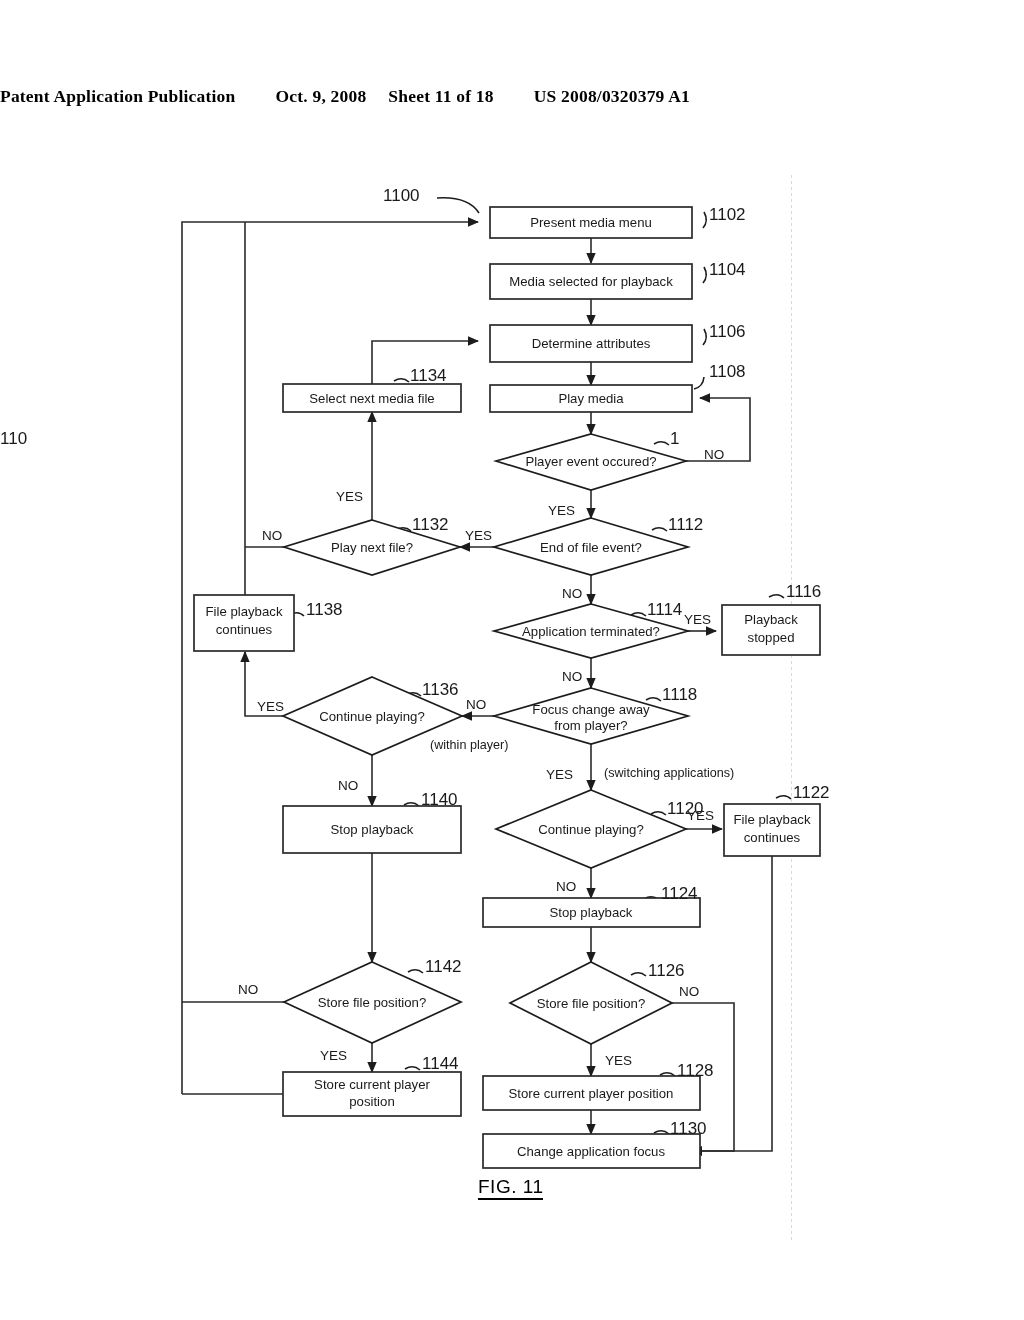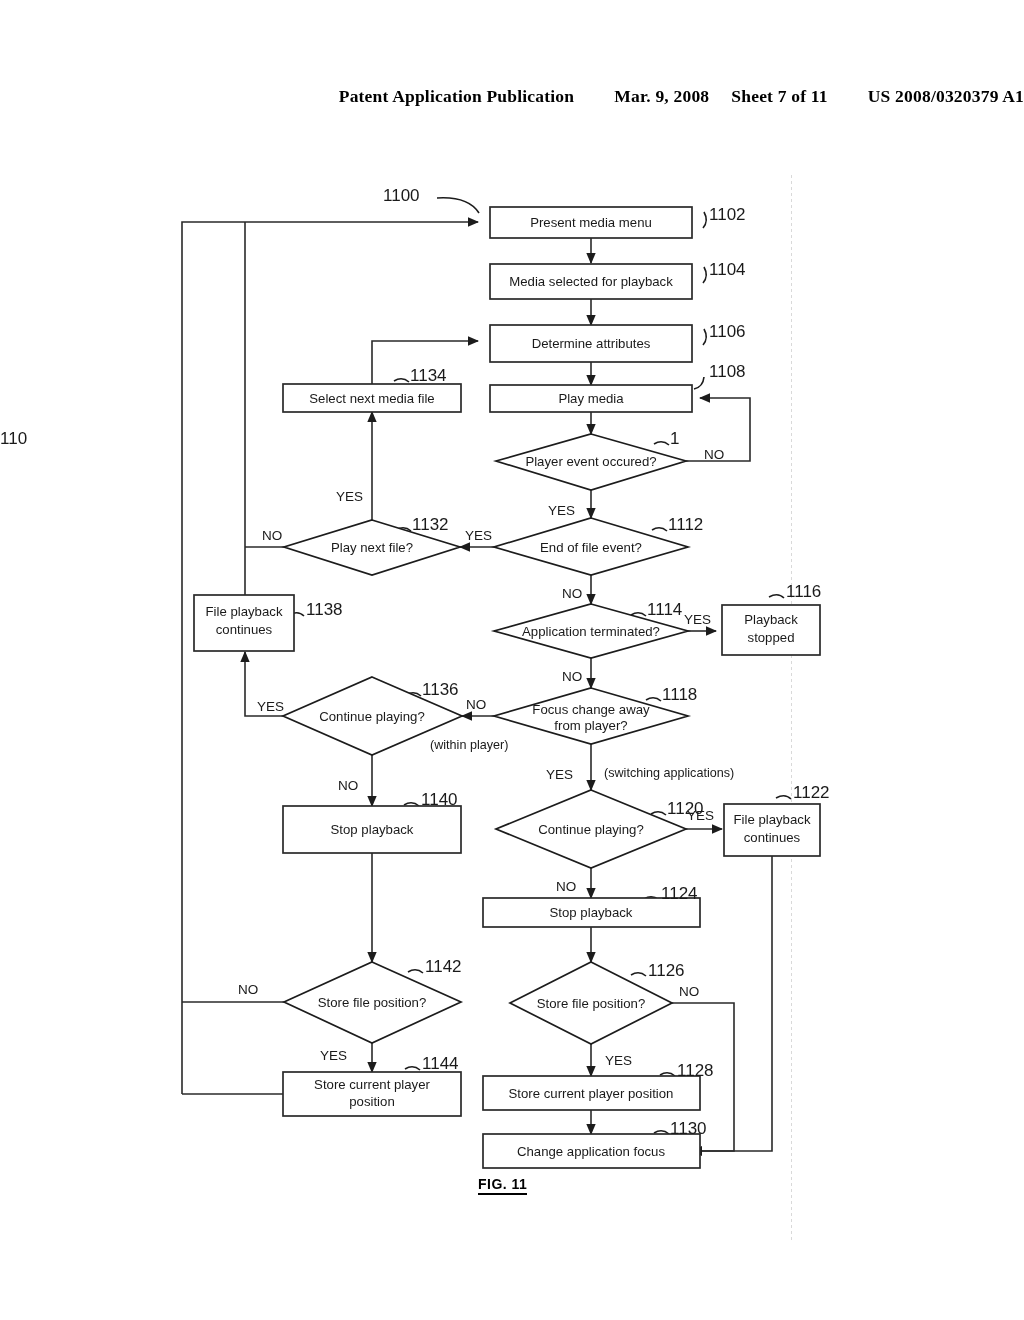--- a/index.html
+++ b/index.html
@@ -8,35 +8,35 @@
     font-family:"Liberation Sans",sans-serif;
     color:#000;
     position:relative;
     overflow:hidden;
   }
   #sheet{position:absolute;inset:0;background:#fff;}
 
   
   .hdr{
     position:absolute;top:86px;left:0;width:1024px;
-    display:flex;justify-content:flex-end;align-items:baseline;
+    display:flex;justify-content:flex-start;align-items:baseline;
     font-family:"Liberation Serif",serif;
     font-weight:bold;font-size:17.5px;letter-spacing:.2px;
     white-space:nowrap;
   }
   .hdr .seg{display:inline-block;}
   .hdr .gap1{width:40px;}
   .hdr .gap2{width:22px;}
   .hdr .gap3{width:40px;}
 
   
   .figcap{
     position:absolute;left:478px;top:1177px;
     font-family:"Liberation Sans",sans-serif;
-    font-size:14px;font-weight:bold;letter-spacing:.5px;
+    font-size:19px;font-weight:normal;letter-spacing:.5px;
     border-bottom:2.5px solid #000;
     padding-bottom:1px;
     line-height:1.05;
   }
 
   
   .scanline{
     position:absolute;left:791px;top:175px;width:1px;height:1065px;
     background:repeating-linear-gradient(to bottom,#d9d9d9 0 3px,transparent 3px 6px);
   }
@@ -56,23 +56,23 @@
   .lead{stroke:#1c1c1c;stroke-width:1.6;fill:none;}
 </style>
 </head>
 <body>
 
 <div id="sheet">
 
   <div class="hdr">
     <span class="seg">Patent Application Publication</span>
     <span class="gap1"></span>
-    <span class="seg">Mar. 9, 2008</span>
+    <span class="seg">Oct. 9, 2008</span>
     <span class="gap2"></span>
-    <span class="seg">Sheet 7 of 11</span>
+    <span class="seg">Sheet 11 of 18</span>
     <span class="gap3"></span>
     <span class="seg">US 2008/0320379 A1</span>
   </div>
 
   <div class="scanline"></div>
 
   <svg class="flow" viewBox="0 0 1024 1320">
     <defs>
       <marker id="ah" viewBox="0 0 10 10" refX="9" refY="5" markerWidth="7" markerHeight="7" orient="auto-start-reverse">
         <path d="M0,0.8 L10,5 L0,9.2 Z" fill="#1c1c1c"></path>

